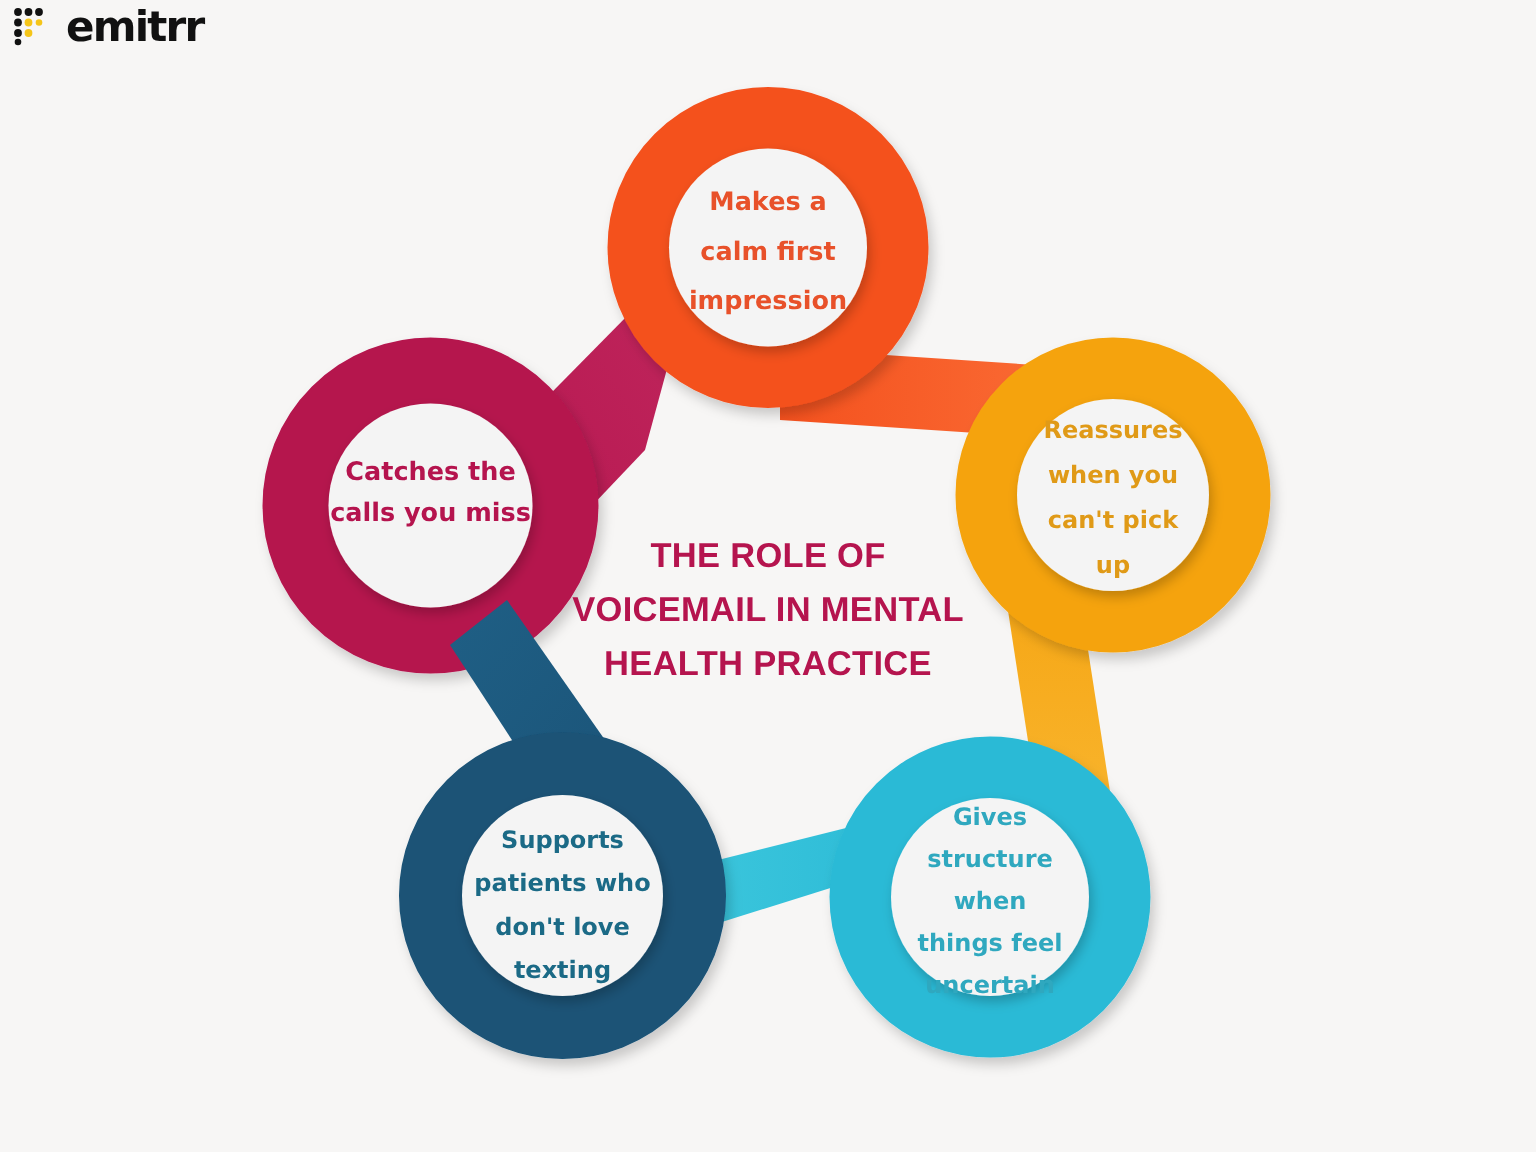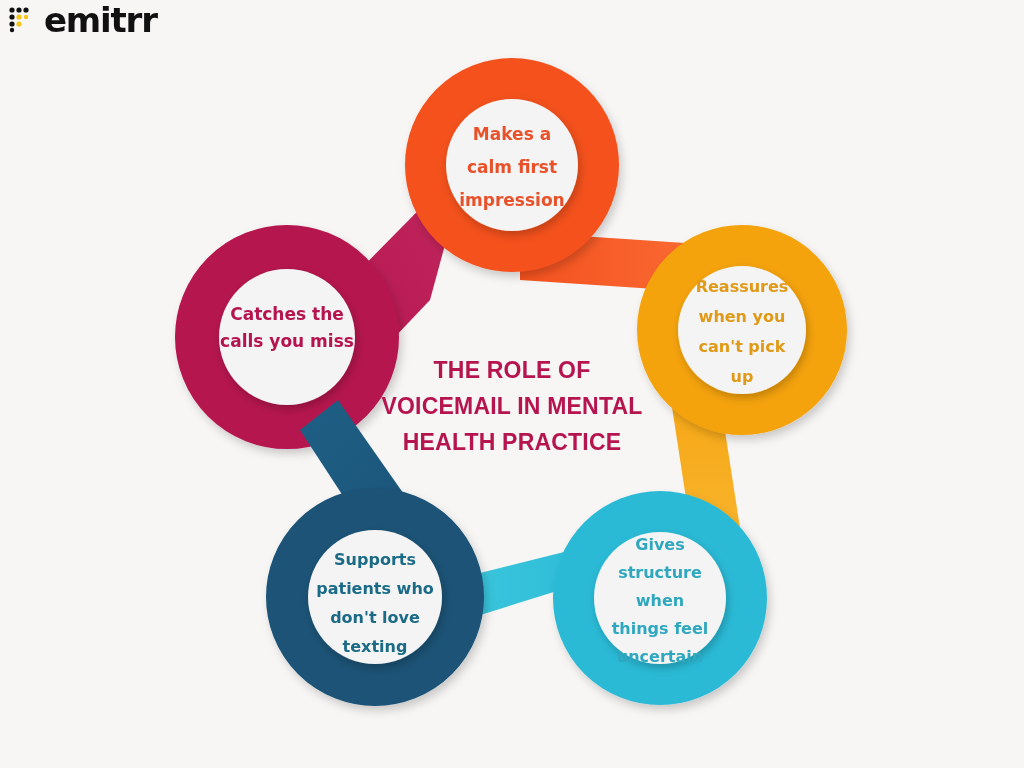--- a/index.html
+++ b/index.html
@@ -20,21 +20,21 @@
     position: absolute;
     left: 8px;
     top: 2px;
     display: flex;
     align-items: center;
     gap: 6px;
   }
   #logo-mark { display: block; }
   #logo-word {
     font-family: "DejaVu Sans", sans-serif;
-    font-size: 34px;
+    font-size: 28px;
     font-weight: bold;
     color: #111111;
     letter-spacing: -1.2px;
     line-height: 1;
     position: relative;
     top: 1px;
   }
 
   
   #infographic {

